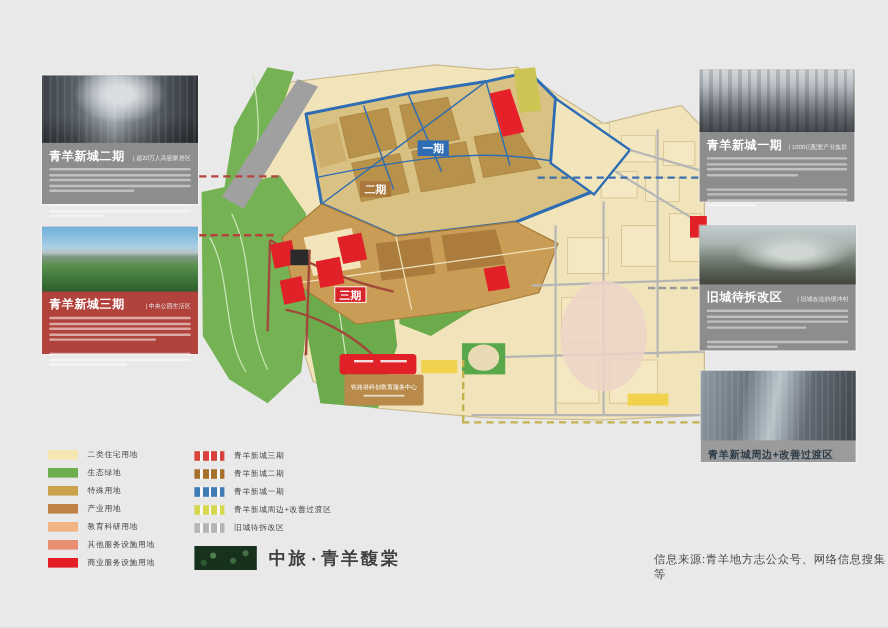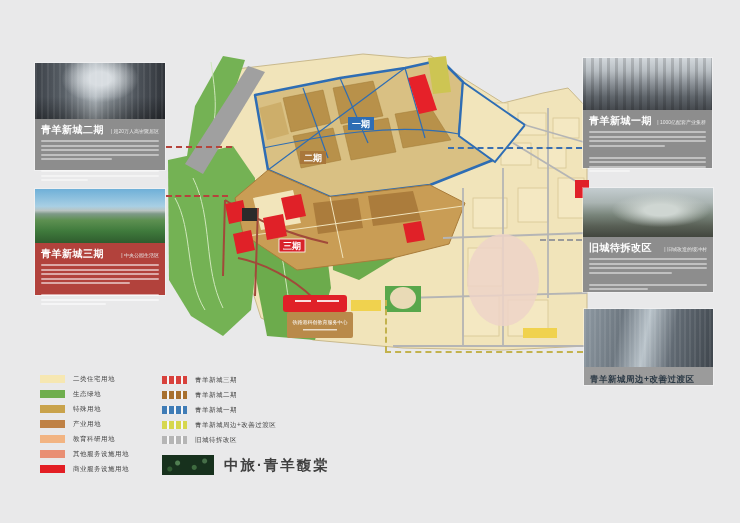--- a/index.html
+++ b/index.html
@@ -49,21 +49,21 @@
   #dash-per-v{left:385px;top:300px;height:52px;width:0;border-left:2px dashed #c3b24e;}
   #dash-per-h{left:385px;top:351px;width:198px;border-top:2px dashed #c3b24e;}
   
   .legend{position:absolute;}
   #legend-landuse{left:40px;top:375px;}
   #legend-districts{left:162px;top:376px;}
   .lrow{display:flex;align-items:center;margin-bottom:7px;height:8px;}
   .swatch{width:25px;height:8px;margin-right:8px;flex:none;}
   .llabel{font-size:6.5px;color:#444;letter-spacing:.5px;white-space:nowrap;}
   
-  #logo{position:absolute;left:162px;top:455px;display:flex;align-items:center;}
+  #logo{position:absolute;left:162px;top:455px;display:flex;align-items:center;font-family:Liberation Mono, monospace;}
   #logo-img{width:52px;height:20px;margin-right:10px;background:
      radial-gradient(circle at 30% 40%,rgba(90,140,90,.85) 0 2px,transparent 3px),
      radial-gradient(circle at 62% 62%,rgba(72,122,72,.8) 0 2px,transparent 3px),
      radial-gradient(circle at 82% 30%,rgba(100,150,100,.6) 0 2px,transparent 3px),
      radial-gradient(circle at 15% 70%,rgba(60,110,60,.7) 0 2px,transparent 3px),
      #17311d;}
   #logo-text{font-size:14.5px;font-weight:bold;color:#404040;letter-spacing:2px;}
   #source{position:absolute;left:545px;top:460px;font-size:9.5px;color:#4a4a4a;letter-spacing:.5px;}
   
   #map{position:absolute;left:163px;top:48px;}
@@ -363,14 +363,15 @@
         <span class="swatch striped" style="background: repeating-linear-gradient(90deg, rgb(181, 181, 181) 0px, rgb(181, 181, 181) 5px, rgba(255, 255, 255, 0.65) 5px, rgba(255, 255, 255, 0.65) 7px);"></span>
         <span class="llabel">旧城待拆改区</span>
       </div>
   </div>
 
   <div id="logo">
     <div id="logo-img"></div>
     <span id="logo-text">中旅·青羊馥棠</span>
   </div>
 
+  <div id="source">信息来源:青羊地方志公众号、网络信息搜集等</div>
 
 </div>
 
 </body></html>

